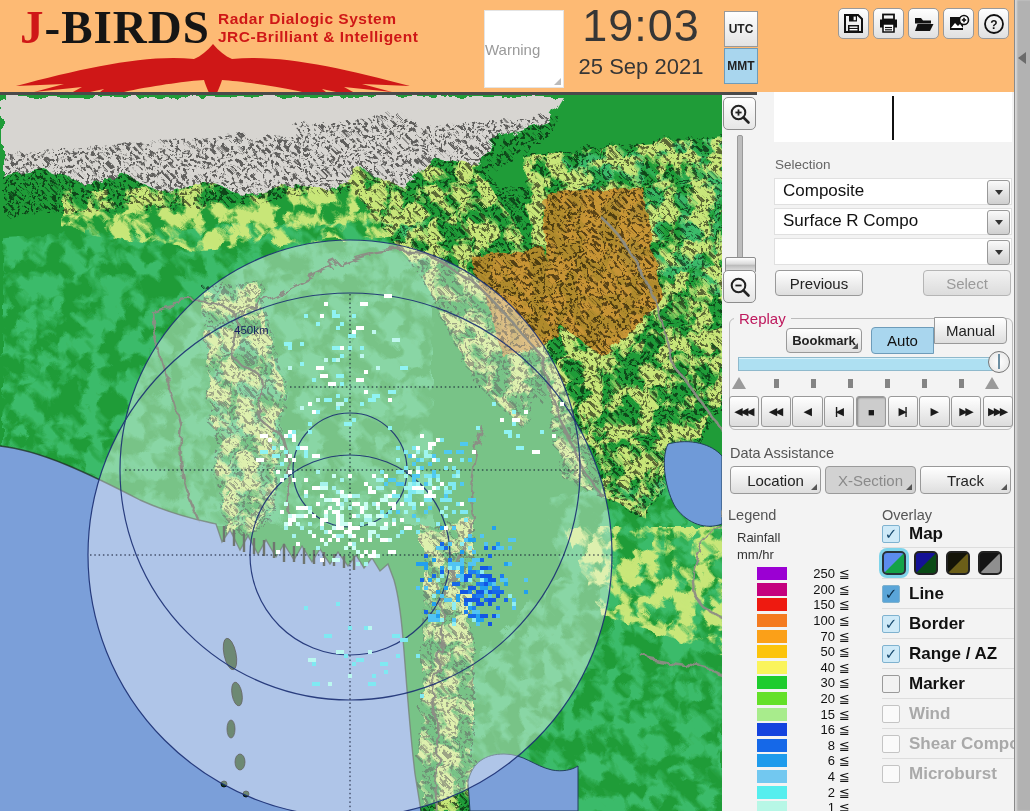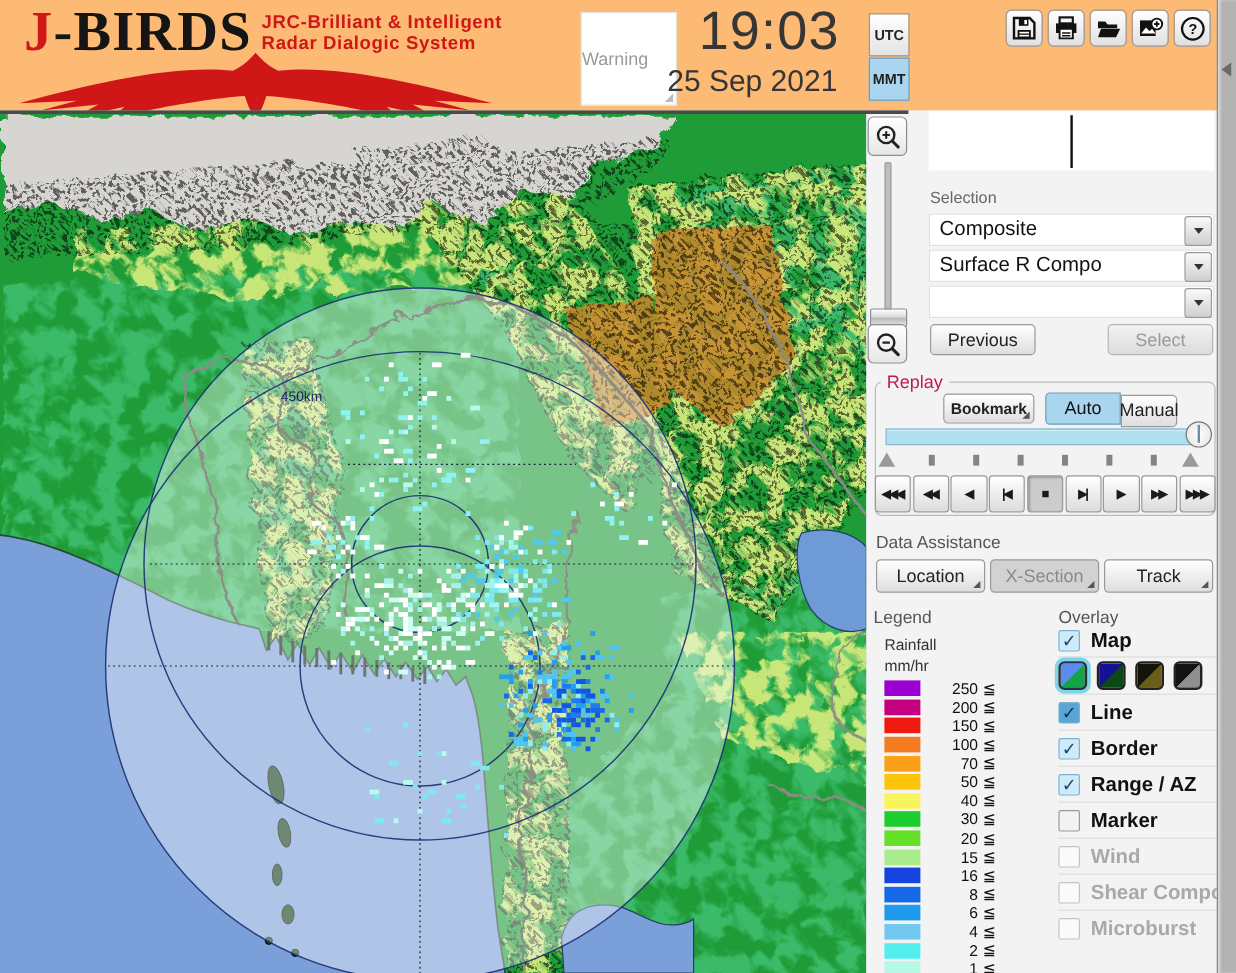--- a/index.html
+++ b/index.html
@@ -14,21 +14,21 @@
   #logo .wordmark{position:absolute;left:14px;top:2px;font-family:"Liberation Serif","DejaVu Serif",serif;
       font-weight:bold;font-size:47px;letter-spacing:1px;line-height:1;}
   #logo .wordmark .j{color:#cf1717;} #logo .wordmark .birds{color:#151515;}
   #logo .sub{position:absolute;left:212px;top:8px;color:#cf1717;font-weight:bold;font-size:15.5px;
       line-height:1.15;letter-spacing:.5px;white-space:nowrap;}
   #warning-box{left:484px;top:10px;width:78px;height:76px;background:#fff;border:1px solid #e4e4e4;
       display:flex;align-items:center;justify-content:flex-start;color:#9a9a9a;font-size:15px;}
   #warning-box .fold{position:absolute;right:2px;bottom:2px;width:0;height:0;
       border-left:7px solid transparent;border-bottom:7px solid #bbb;}
   #clock-time{left:566px;top:0px;width:150px;text-align:center;font-size:45px;color:#363636;letter-spacing:1px;}
-  #clock-date{left:556px;top:54px;width:170px;font-size:25px;color:#363636;}
+  #clock-date{left:556px;top:54px;width:170px;text-align:center;font-size:22px;color:#363636;}
   .tz-btn{left:724px;width:34px;height:36px;border:1px solid #999;border-radius:0;
       display:flex;align-items:center;justify-content:center;font-size:12px;font-weight:bold;color:#222;
       background:linear-gradient(#ffffff,#e3e3e3);box-sizing:border-box;}
   #tz-utc{top:11px;}
   #tz-mmt{top:48px;background:#a9d6ee;border-color:#6e9cba;}
   .tool-btn{top:8px;width:31px;height:31px;border:1px solid #999;border-radius:5px;
       background:linear-gradient(#ffffff,#e0e0e0);display:flex;align-items:center;justify-content:center;box-sizing:border-box;}
 
   
   #map{left:0;top:94px;width:722px;height:717px;background:#7b9fd9;z-index:1;}
@@ -62,21 +62,21 @@
   .fold{position:absolute;right:3px;bottom:3px;width:0;height:0;
       border-left:6px solid transparent;border-bottom:6px solid #555;}
   #prev-btn{left:53px;top:270px;width:88px;height:26px;}
   #select-btn{left:201px;top:270px;width:88px;height:26px;}
 
   #replay-box{left:7px;top:318px;width:284px;height:112px;border:1px solid #bbb;border-radius:6px;box-sizing:border-box;}
   #replay-label{left:12px;top:310px;background:#f3f3f3;padding:0 5px;font-size:15px;color:#be185d;}
   #bookmark-btn{left:64px;top:328px;width:76px;height:25px;font-size:13px;font-weight:bold;}
   #auto-btn{left:149px;top:327px;width:63px;height:27px;background:#a9d6ee;border:1px solid #6e9cba;border-radius:4px 0 0 4px;
       display:flex;align-items:center;justify-content:center;font-size:15px;color:#111;box-sizing:border-box;}
-  #manual-btn{left:212px;top:329px;width:47px;height:27px;border-radius:0 4px 4px 0;}
+  #manual-btn{left:212px;top:317px;width:73px;height:27px;border-radius:0 4px 4px 0;}
   #replay-slider{left:16px;top:357px;width:266px;height:14px;background:#aee0f2;border:1px solid #8fb9cc;
       box-shadow:inset 0 1px 0 #d9f2fb;box-sizing:border-box;}
   #slider-handle{left:266px;top:351px;width:22px;height:22px;border:1.5px solid #777;border-radius:50%;
       background:radial-gradient(#ffffff,#e2e2e2);box-sizing:border-box;}
   #slider-handle .mid{position:absolute;left:9px;top:2px;width:2px;height:15px;background:#6d8fa3;}
   .tickA{top:377px;width:0;height:0;border-left:7px solid transparent;border-right:7px solid transparent;
       border-bottom:12px solid #9a9a9a;}
   .tickS{top:379px;width:5px;height:9px;background:#848484;}
   #playback{left:7px;top:396px;width:284px;display:flex;gap:1.5px;}
   .pb-btn{flex:1;height:31px;border:1px solid #999;border-radius:3px;background:linear-gradient(#ffffff,#dcdcdc);
@@ -86,21 +86,21 @@
   #da-label{left:8px;top:445px;font-size:14.5px;color:#555;}
   #da-location{left:8px;top:466px;width:91px;height:28px;}
   #da-xsection{left:103px;top:466px;width:91px;height:28px;}
   #da-track{left:198px;top:466px;width:91px;height:28px;}
 
   #legend-label{left:6px;top:507px;font-size:14.5px;color:#555;}
   #overlay-label{left:160px;top:507px;font-size:14.5px;color:#555;}
   #legend-unit1{left:15px;top:530px;font-size:13px;color:#333;}
   #legend-unit2{left:15px;top:547px;font-size:13px;color:#333;}
   #legend-rows{left:15px;top:566px;width:120px;}
-  .lg-row{height:15.6px;display:flex;align-items:center;}
+  .lg-row{height:15.6px;display:flex;align-items:center;margin-left:20px;}
   .lg-sw{width:30px;height:13px;margin-right:10px;}
   .lg-val{width:38px;text-align:right;font-size:13px;color:#111;}
   .lg-op{font-size:13px;color:#111;margin-left:4px;}
 
   #overlay-list{left:160px;top:520px;width:132px;}
   .ov-row{height:29px;display:flex;align-items:center;border-top:1px solid #ddd;}
   .ov-row.first{border-top:none;height:27px;}
   .ov-cb{width:18px;height:18px;border:1px solid #7fb2cf;border-radius:2px;margin-right:9px;
       display:flex;align-items:center;justify-content:center;font-size:15px;font-weight:bold;color:#17496e;
       background:#cfeaf8;box-sizing:border-box;flex:0 0 auto;}
@@ -119,22 +119,22 @@
       border-bottom:6px solid transparent;border-right:8px solid #6b6b6b;z-index:13;}
 </style>
 </head>
 <body>
 
 <div id="header" class="abs">
 
   <div id="logo" class="abs">
     <div class="wordmark"><span class="j">J</span><span class="birds">-BIRDS</span></div>
     <div class="sub">
+      <div>Radar  Dialogic  System</div>
       <div>JRC-Brilliant &amp; Intelligent</div>
-      <div>Radar  Dialogic  System</div>
     </div>
     <svg class="abs" style="left:0;top:40px" width="415" height="50" viewBox="0 0 415 50">
       <path fill="#cf1717" d="M207,2 C201,9 195,14 188,17 C140,12 78,26 10,44 L58,42 L28,50 L76,45 L56,56 L98,47 L82,59 L122,49
         C152,43 182,39 198,38 C200,44 202,50 207,58 C212,50 214,44 216,38 C232,39 262,43 292,49 L332,59 L316,47
         L358,56 L338,45 L386,50 L356,42 L404,44 C336,26 274,12 226,17 C219,14 213,9 207,2 Z"></path>
     </svg>
   </div>
 
   <div id="warning-box" class="abs">
     <span>Warning</span>

